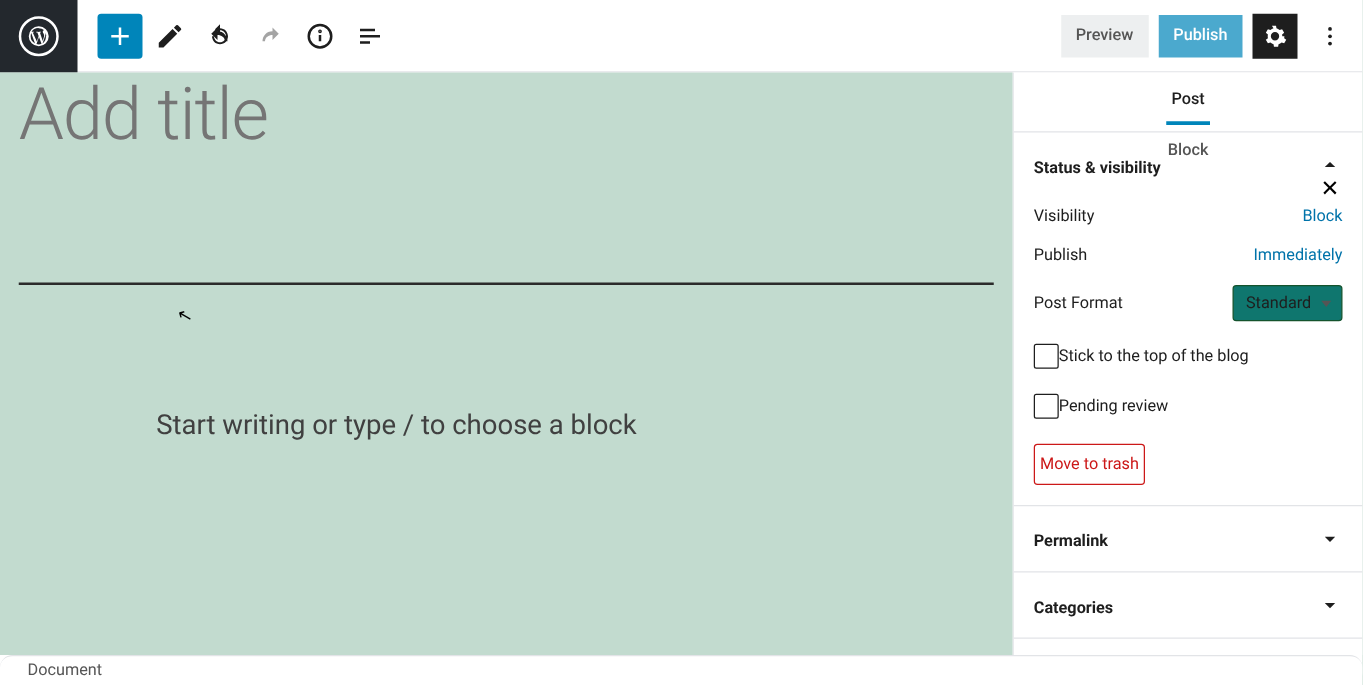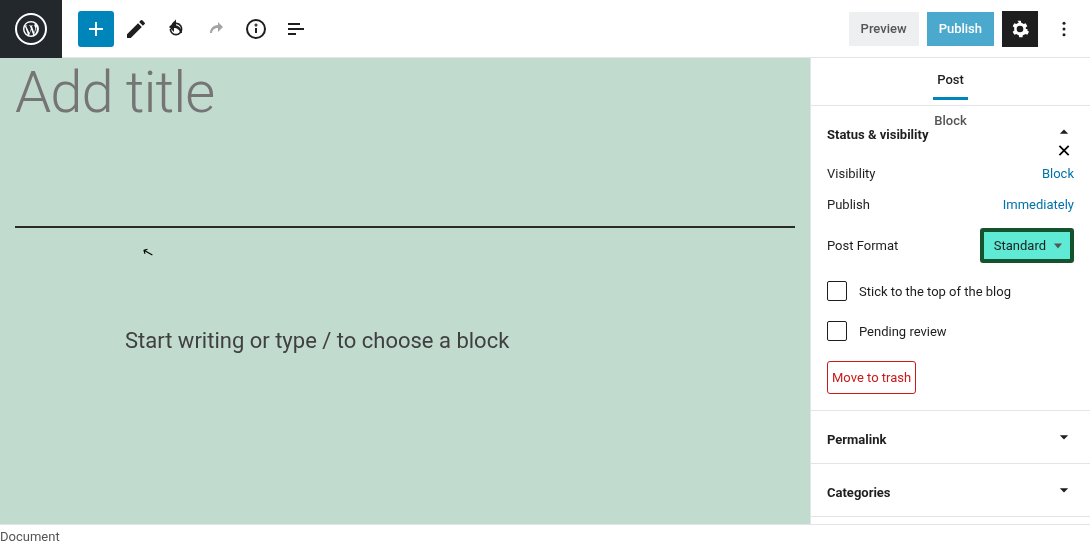--- a/index.html
+++ b/index.html
@@ -30,27 +30,27 @@
   .tabs { display:flex; align-items:center; border-bottom:1px solid #e2e4e7; padding:0 8px; height:48px;flex-direction:column;}
   .tab { padding: 14px 12px 12px; font-weight:500; color:#555; cursor:pointer; position:relative;}
   .tab.active { color:#1e1e1e; }
   .tab.active::after { content:""; position:absolute; left:8px; right:8px; bottom:-1px; height:3px; background:#0085ba;}
   .tabs .close { margin-left:auto; width:36px; height:36px; display:flex;align-items:center;justify-content:center; cursor:pointer; background:transparent; border:none; font-size:18px;}
   .panel { border-bottom:1px solid #e2e4e7; }
   .panel-hdr { display:flex; align-items:flex-end; justify-content:space-between; padding:16px; font-weight:700; cursor:pointer;}
   .panel-body { padding: 0 16px 16px; }
   .row { display:flex; align-items:center; justify-content:space-between; padding: 8px 0; }
   .link-val { color:#0073aa; cursor:pointer; }
-  .select { border:4px solid #14532d; padding:6px 24px 6px 10px; border-radius:3px; position:relative; background:#5eead4; cursor:pointer; font-size:13px;}
+  .select { border:1px solid #14532d; padding:6px 24px 6px 10px; border-radius:3px; position:relative; background:#0f766e; cursor:pointer; font-size:13px;}
   .select::after { content:""; position:absolute; right:8px; top:50%; width:0;height:0; border-left:4px solid transparent; border-right:4px solid transparent; border-top:5px solid #555; transform:translateY(-50%);}
-  .checkrow { display:flex; align-items:center; gap:12px; padding:10px 0;}
+  .checkrow { display:flex; align-items:center; padding:10px 0;}
   .checkbox { width:20px; height:20px; border:1.5px solid #1e1e1e; border-radius:2px; cursor:pointer;}
   .trash-btn { border:1px solid #cc1818; color:#cc1818; background:#fff; padding:8px 4px; margin-top:10px; cursor:pointer; font-size:13px; border-radius:3px;}
   .chev { width:20px;height:20px; display:flex;align-items:center;justify-content:center;}
-  .footer { height:24px; border-top:1px solid #e2e4e7; background:#fff; font-size:13px; color:#555; display:flex; align-items:center;}
+  .footer { height:24px; border-top:1px solid #e2e4e7; background:#fff; font-size:13px; color:#555; padding-left:22px; display:flex; align-items:center;border-radius:10px;}
 </style>
 </head>
 <body>
 
 <div class="app">
 
   <div class="topbar">
     <div class="logo-cell">
       <div class="logo-circle">
         <svg viewBox="0 0 20 20" width="20" height="20">

